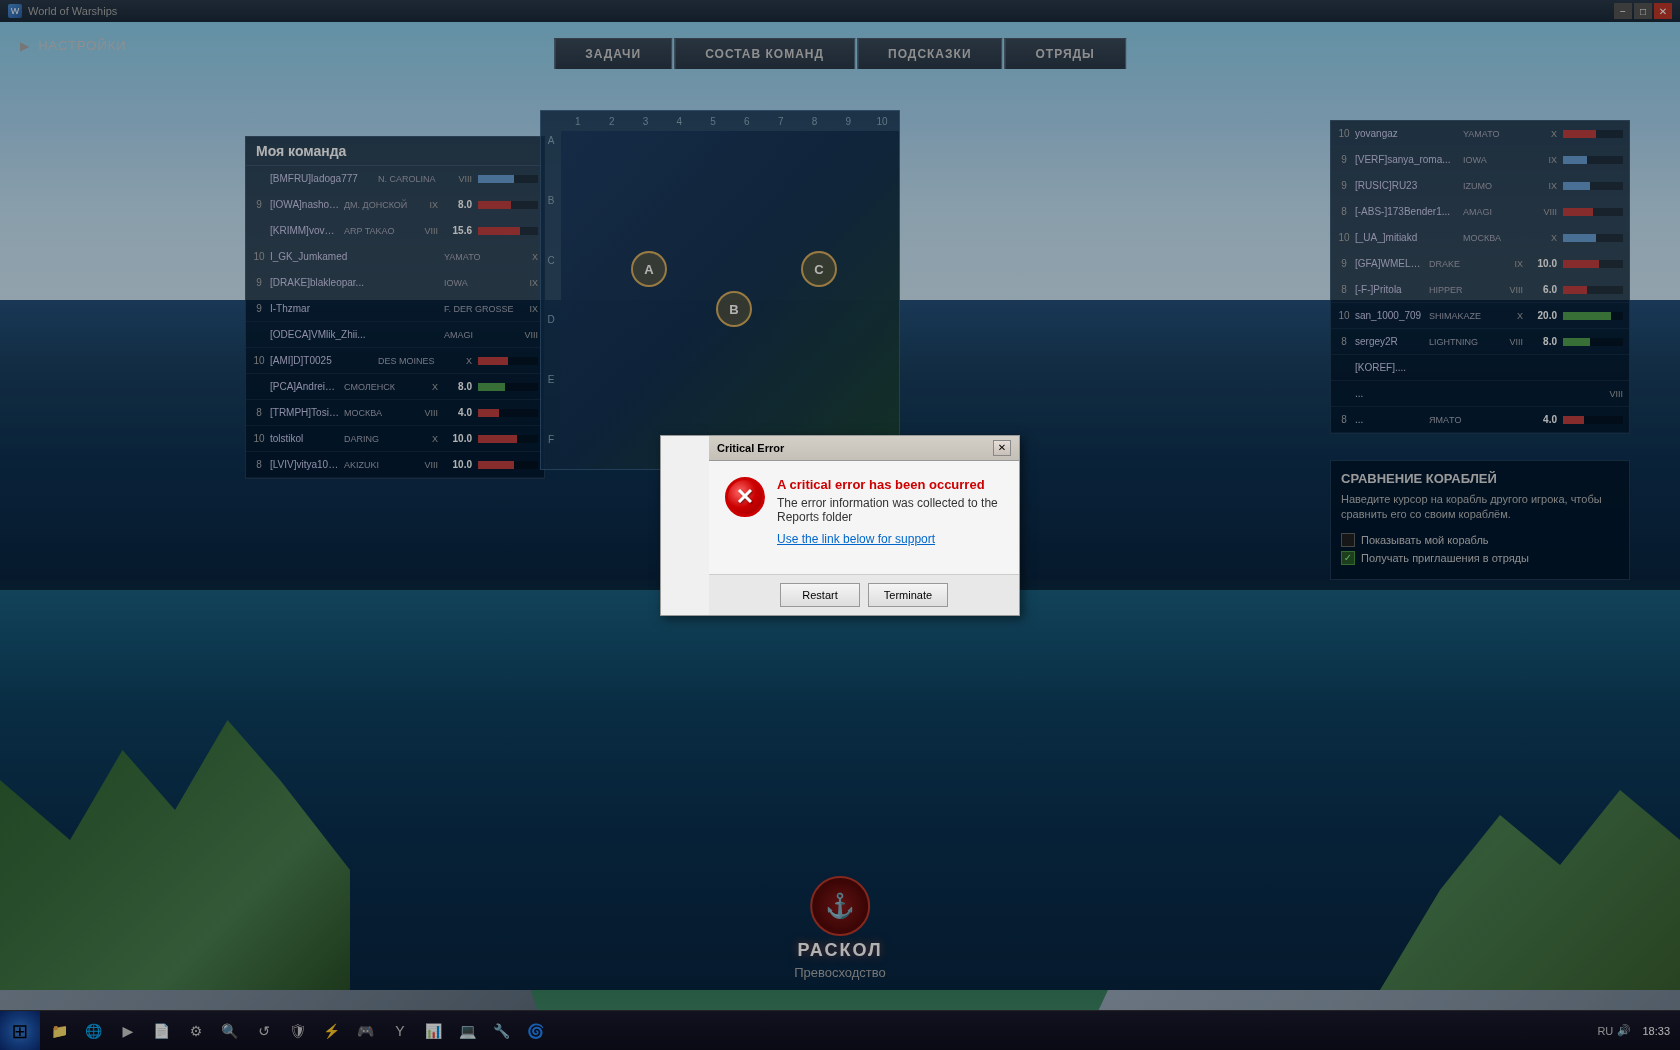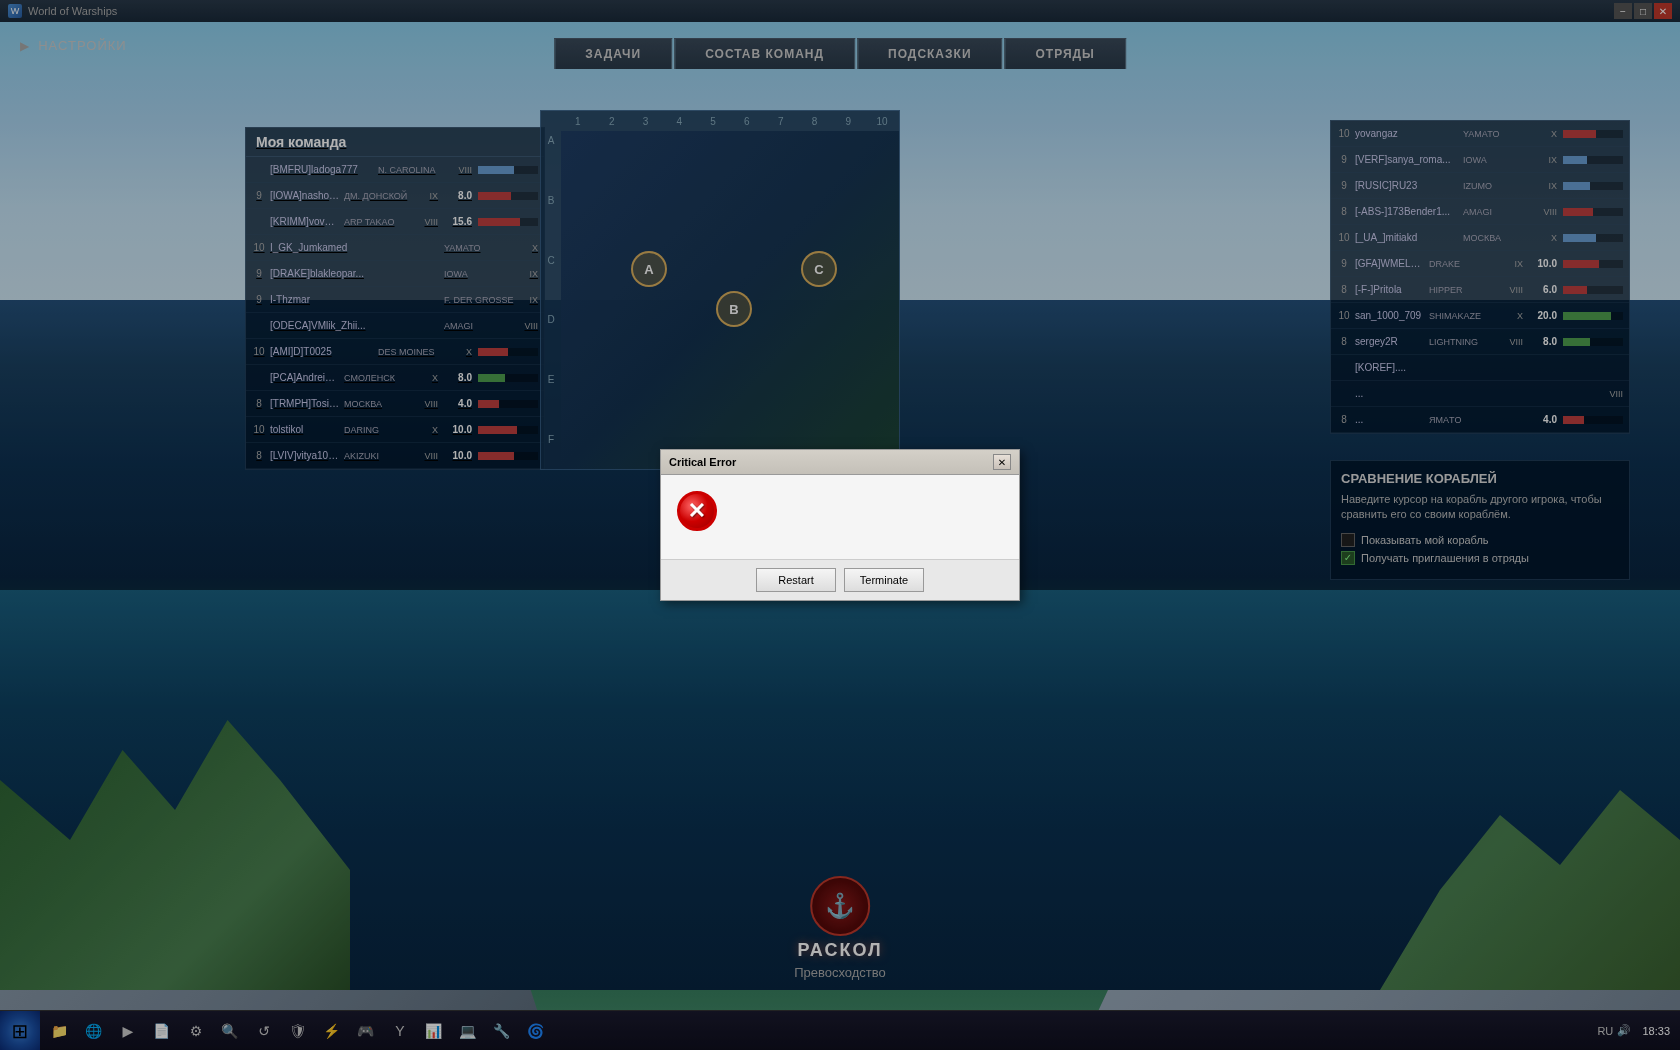--- a/index.html
+++ b/index.html
@@ -200,26 +200,25 @@
       letter-spacing: 1px;
       text-transform: uppercase;
     }
     .settings-arrow {
       color: #aaa; font-size: 12px;
     }
 
     
     .left-panel {
       position: absolute;
-      top: 127px; left: 245px;
+      top: 136px; left: 245px;
       width: 300px;
       background: rgba(0,20,40,0.75);
       z-index: 30;
       border: 1px solid rgba(100,140,180,0.3);
-      text-decoration: underline;
     }
     .panel-title {
       color: #fff;
       font-size: 14px;
       padding: 6px 10px;
       border-bottom: 1px solid rgba(100,140,180,0.3);
       font-weight: bold;
     }
     .team-row {
       display: flex;
@@ -414,20 +413,21 @@
       display: flex;
       align-items: center;
       justify-content: center;
     }
     .dialog {
       width: 360px;
       background: #f0f0f0;
       border: 1px solid #999;
       box-shadow: 3px 3px 10px rgba(0,0,0,0.5);
       font-family: 'Segoe UI', Arial, sans-serif;
+      padding-left: 48px;
     }
     .dialog-title-bar {
       background: linear-gradient(180deg, #d4d0c8 0%, #c4c0b8 100%);
       border-bottom: 1px solid #999;
       padding: 4px 8px;
       display: flex;
       align-items: center;
       justify-content: space-between;
     }
     .dialog-title {
@@ -837,20 +837,25 @@
 <div class="dialog-overlay">
   <div class="dialog">
     <div class="dialog-title-bar">
       <span class="dialog-title">Critical Error</span>
       <button class="dialog-close-btn">✕</button>
     </div>
     <div class="dialog-body">
       <div class="dialog-content">
         <div class="error-icon">
           <span>✕</span>
+        </div>
+        <div class="dialog-messages">
+          <div class="dialog-main-msg">A critical error has been occurred</div>
+          <div class="dialog-sub-msg">The error information was collected to the Reports folder</div>
+          <div class="dialog-link">Use the link below for support</div>
         </div>
       </div>
     </div>
     <div class="dialog-footer">
       <button class="dialog-btn">Restart</button>
       <button class="dialog-btn">Terminate</button>
     </div>
   </div>
 </div>
 

